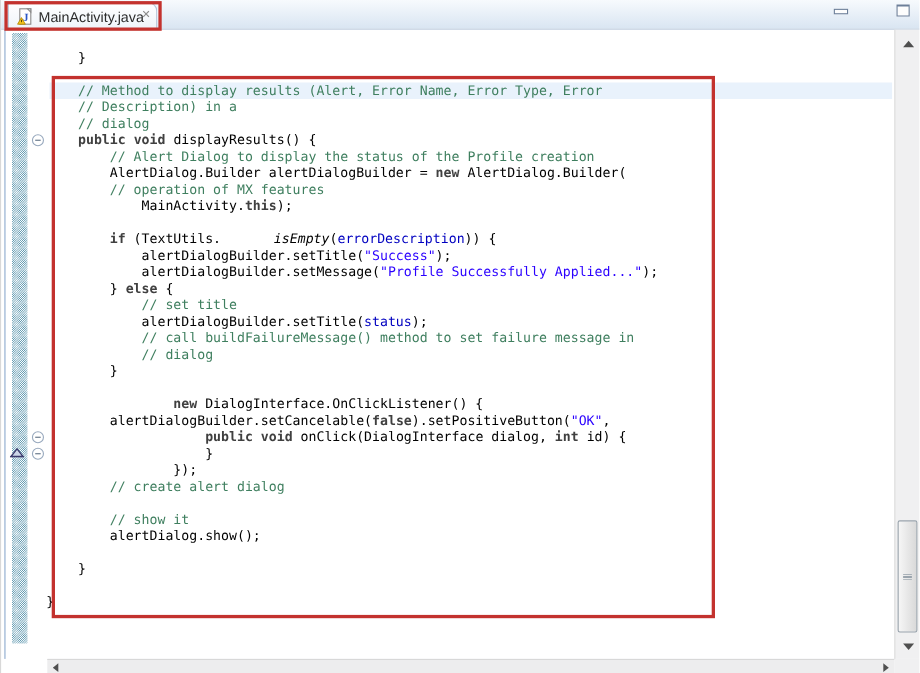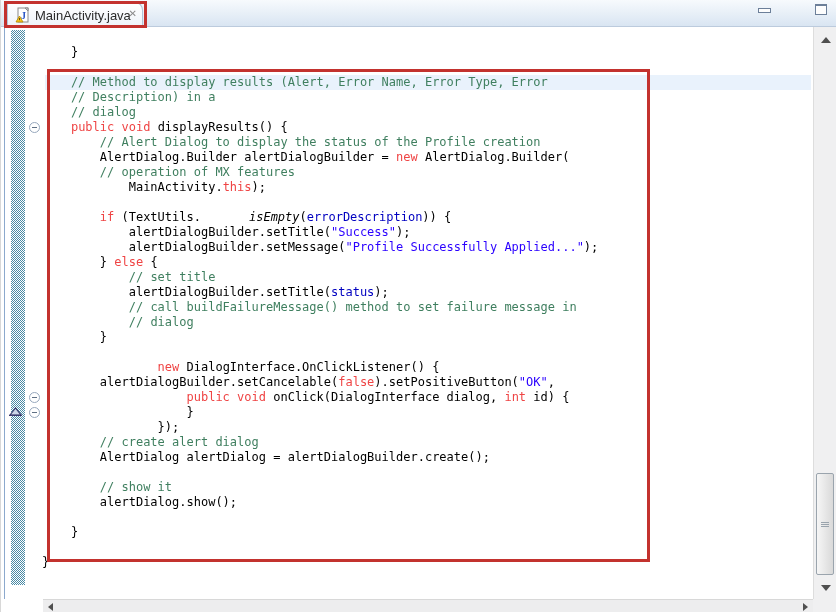--- a/index.html
+++ b/index.html
@@ -31,21 +31,21 @@
   .fold-icon{position:absolute;left:3px;width:9px;height:9px;border:1px solid #97a8bd;border-radius:50%;
              background:#ffffff;box-sizing:content-box;}
   .fold-icon::after{content:"";position:absolute;left:2px;top:4px;width:5px;height:1px;background:#5f7084;}
   .edit-marker{position:absolute;left:8px;width:13px;height:9px;}
 
   
   .code-area{position:absolute;left:0;top:45px;width:810px;}
   .code-line{height:15px;padding-left:41px;white-space:pre;font:12px/15px "DejaVu Sans Mono",monospace;color:#000000;}
   .seg-pln{color:#000000;}
   .seg-cmt{color:#3f7f5f;}
-  .seg-kw{color:#ef4444;font-weight:normal;}
+  .seg-kw{color:#404040;font-weight:bold;}
   .seg-str{color:#2a00ff;}
   .seg-fld{color:#0000c0;}
   .seg-itm{color:#000000;font-style:italic;margin-left:48px;}
   .cur-line{position:absolute;left:44px;width:766px;height:15px;background:#e9f2fc;}
 
   
   .ann{position:absolute;border:3px solid #c3322e;box-sizing:border-box;z-index:30;pointer-events:none;}
   .ann-tab{left:3px;top:1px;width:143px;height:27px;}
   .ann-code{left:46px;top:69px;width:603px;height:493px;}
 
@@ -126,21 +126,20 @@
       <div class="code-line"><span class="seg-pln">            </span><span class="seg-cmt">// call buildFailureMessage() method to set failure message in</span></div>
       <div class="code-line"><span class="seg-pln">            </span><span class="seg-cmt">// dialog</span></div>
       <div class="code-line"><span class="seg-pln">        }</span></div>
       <div class="code-line"></div>
       <div class="code-line"><span class="seg-pln">                </span><span class="seg-kw">new</span><span class="seg-pln"> DialogInterface.OnClickListener() {</span></div>
       <div class="code-line"><span class="seg-pln">        alertDialogBuilder.setCancelable(</span><span class="seg-kw">false</span><span class="seg-pln">).setPositiveButton(</span><span class="seg-str">"OK"</span><span class="seg-pln">,</span></div>
       <div class="code-line"><span class="seg-pln">                    </span><span class="seg-kw">public</span><span class="seg-pln"> </span><span class="seg-kw">void</span><span class="seg-pln"> onClick(DialogInterface dialog, </span><span class="seg-kw">int</span><span class="seg-pln"> id) {</span></div>
       <div class="code-line"><span class="seg-pln">                    }</span></div>
       <div class="code-line"><span class="seg-pln">                });</span></div>
       <div class="code-line"><span class="seg-pln">        </span><span class="seg-cmt">// create alert dialog</span></div>
-      <div class="code-line"><span class="seg-pln">        AlertDialog alertDialog = alertDialogBuilder.create();</span></div>
       <div class="code-line"></div>
       <div class="code-line"><span class="seg-pln">        </span><span class="seg-cmt">// show it</span></div>
       <div class="code-line"><span class="seg-pln">        alertDialog.show();</span></div>
       <div class="code-line"></div>
       <div class="code-line"><span class="seg-pln">    }</span></div>
       <div class="code-line"></div>
       <div class="code-line"><span class="seg-pln">}</span></div>
     </div>
 
   <div class="ann ann-tab"></div>

